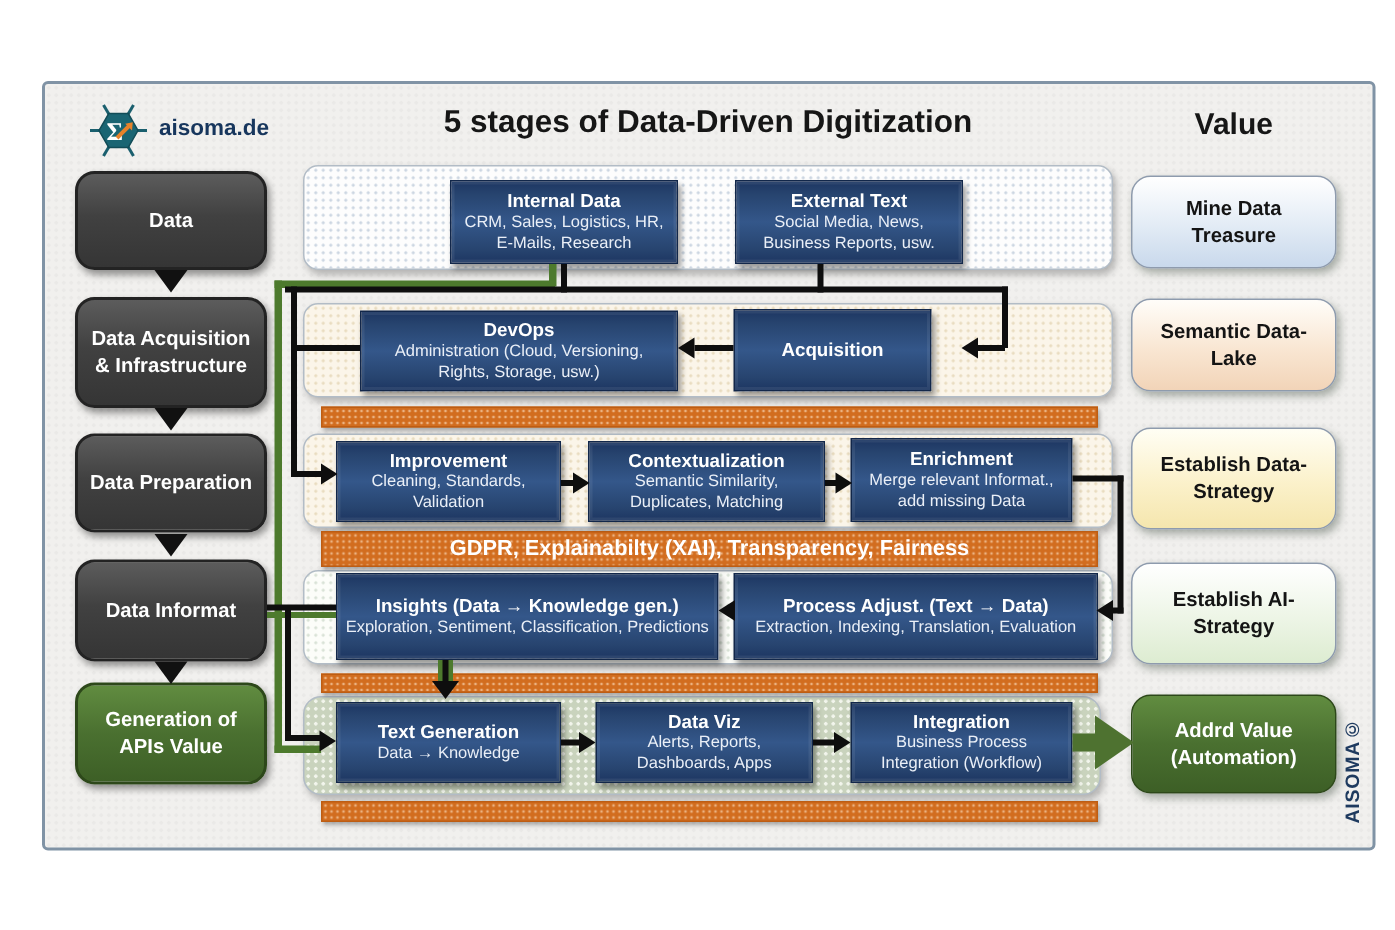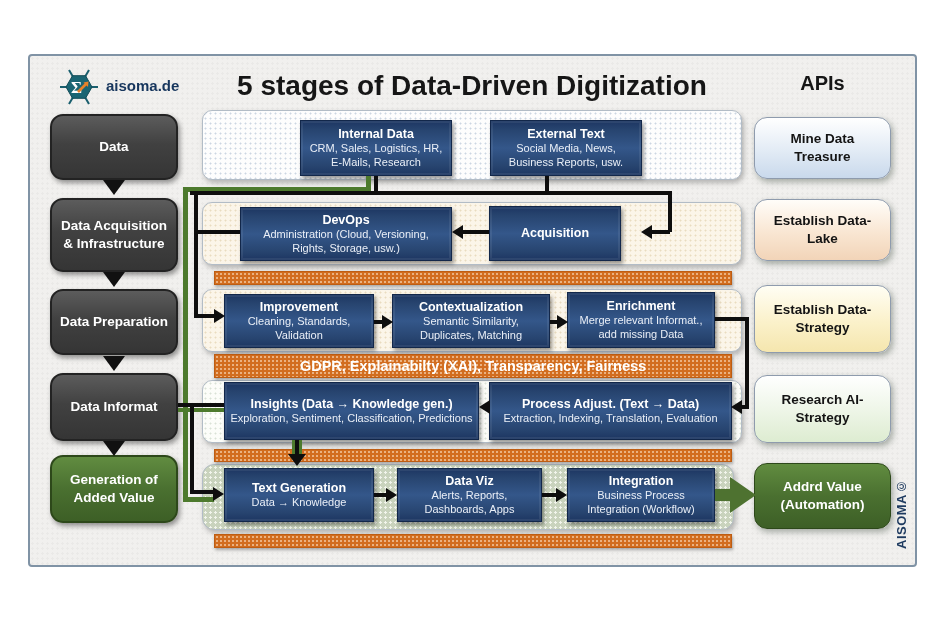--- a/index.html
+++ b/index.html
@@ -75,37 +75,37 @@
       <line x1="21" y1="21" x2="11" y2="4"></line>
         <line x1="21" y1="21" x2="31" y2="38"></line>
     </g>
     <polygon points="34,21 27.5,32.3 14.5,32.3 8,21 14.5,9.7 27.5,9.7" fill="#1a6573" stroke="#124c57" stroke-width="1"></polygon>
     <text x="13" y="27" font-size="17" font-weight="bold" fill="#ffffff" font-family="Liberation Serif, serif">Σ</text>
     <path d="M20 26 L29 17" stroke="#e8822a" stroke-width="2.6" fill="none"></path>
     <polygon points="30.5,15.5 30,21 25.5,16.5" fill="#e8822a"></polygon>
   </svg>
   <div class="logolabel" style="left:76px;top:21px">aisoma.de</div>
 
-  <div class="abs title" style="left:172px;top:14px;width:540px;font-size:28px">5 stages of Data-Driven Digitization</div>
-  <div class="abs title" style="left:724px;top:16px;width:137px;font-size:20px">APIs</div>
+  <div class="abs title" style="left:172px;top:14px;width:540px;font-size:21px">5 stages of Data-Driven Digitization</div>
+  <div class="abs title" style="left:724px;top:16px;width:137px;font-size:20px">Value</div>
 
   <div class="abs stagebox" style="left:20px;top:58px;width:128px;height:66px">Data</div>
   <div class="abs stagebox" style="left:20px;top:142px;width:128px;height:74px">Data Acquisition &amp; Infrastructure</div>
   <div class="abs stagebox" style="left:20px;top:233px;width:128px;height:66px">Data Preparation</div>
   <div class="abs stagebox" style="left:20px;top:317px;width:128px;height:68px">Data Informat</div>
-  <div class="abs stagebox greenbox" style="left:20px;top:399px;width:128px;height:68px">Generation of Added Value</div>
+  <div class="abs stagebox greenbox" style="left:20px;top:399px;width:128px;height:68px">Generation of APIs Value</div>
   <div class="ah-down-stage" style="left:73px;top:124px"></div>
   <div class="ah-down-stage" style="left:73px;top:216px"></div>
   <div class="ah-down-stage" style="left:73px;top:300px"></div>
   <div class="ah-down-stage" style="left:73px;top:385px"></div>
 
   <div class="abs goalbox g-blue" style="left:724px;top:61px;width:137px;height:62px">Mine Data Treasure</div>
-  <div class="abs goalbox g-peach" style="left:724px;top:143px;width:137px;height:62px">Establish Data-Lake</div>
+  <div class="abs goalbox g-peach" style="left:724px;top:143px;width:137px;height:62px">Semantic Data-Lake</div>
   <div class="abs goalbox g-yellow" style="left:724px;top:229px;width:137px;height:68px">Establish Data-Strategy</div>
-  <div class="abs goalbox g-ltgreen" style="left:724px;top:319px;width:137px;height:68px">Research AI-Strategy</div>
+  <div class="abs goalbox g-ltgreen" style="left:724px;top:319px;width:137px;height:68px">Establish AI-Strategy</div>
   <div class="abs goalbox g-dark" style="left:724px;top:407px;width:137px;height:66px">Addrd Value (Automation)</div>
 
   <div class="watermark" style="left:864px;top:398px;height:95px">AISOMA©</div>
 
   <div class="rowband dots-blue" style="left:172px;top:54px;width:540px;height:70px"></div>
   <div class="rowband dots-cream" style="left:172px;top:146px;width:540px;height:63px"></div>
   <div class="rowband dots-cream" style="left:172px;top:233px;width:540px;height:63px"></div>
   <div class="rowband dots-white" style="left:172px;top:324px;width:540px;height:63px"></div>
   <div class="rowband dots-sage" style="left:172px;top:408px;width:532px;height:66px"></div>
 

